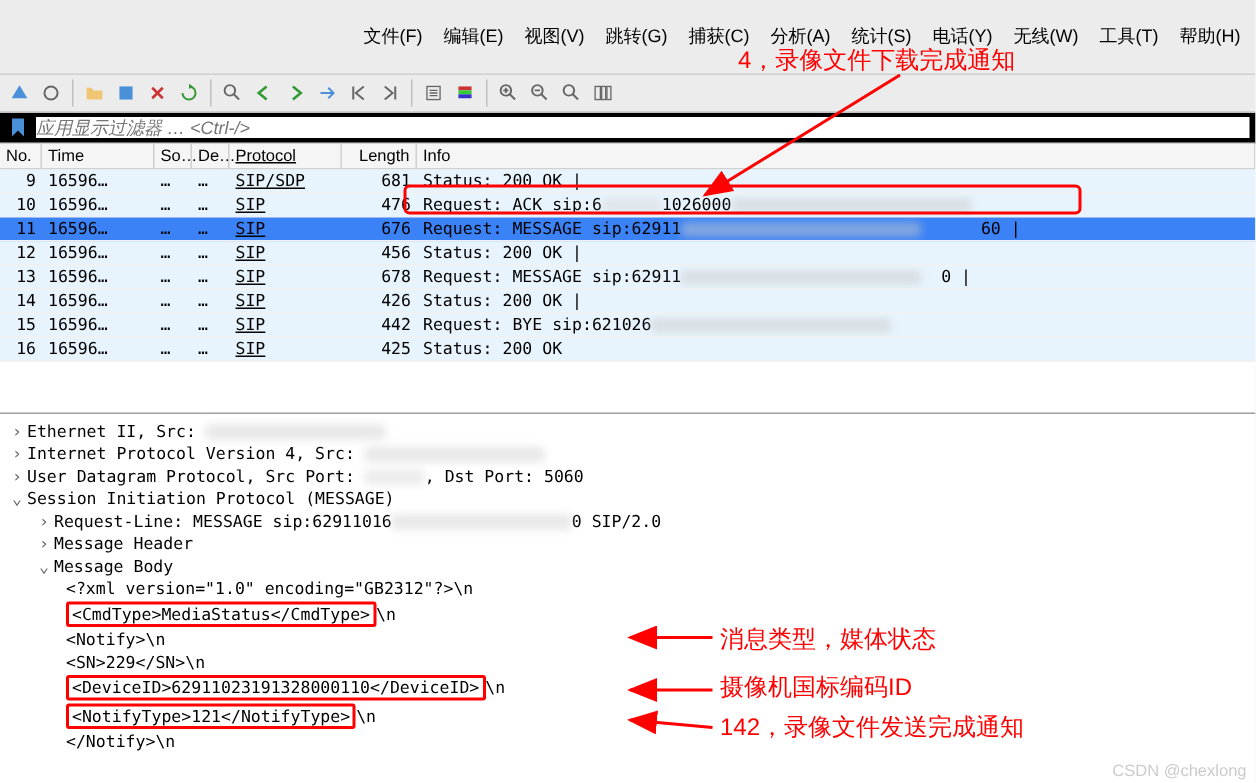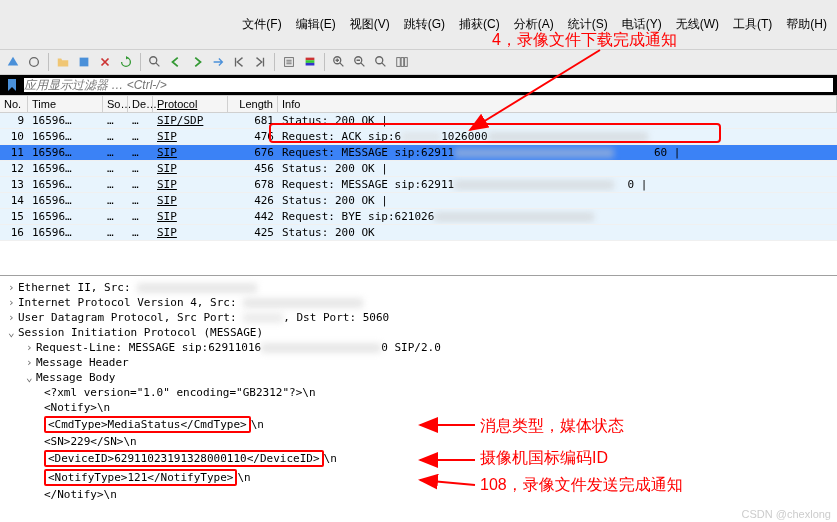--- a/index.html
+++ b/index.html
@@ -259,32 +259,32 @@
 
 <div class="detail-pane">
   <div class="detail-line"><span class="expander">›</span><span>Ethernet II, Src: </span><span class="censor w120"></span></div>
   <div class="detail-line"><span class="expander">›</span><span>Internet Protocol Version 4, Src: </span><span class="censor w120"></span></div>
   <div class="detail-line"><span class="expander">›</span><span>User Datagram Protocol, Src Port: </span><span class="censor w40"></span><span>, Dst Port: 5060</span></div>
   <div class="detail-line"><span class="expander">⌄</span><span>Session Initiation Protocol (MESSAGE)</span></div>
   <div class="detail-line indent-1"><span class="expander">›</span><span>Request-Line: MESSAGE sip:62911016</span><span class="censor w120"></span><span>0 SIP/2.0</span></div>
   <div class="detail-line indent-1"><span class="expander">›</span><span>Message Header</span></div>
   <div class="detail-line indent-1"><span class="expander">⌄</span><span>Message Body</span></div>
   <div class="detail-line indent-2">&lt;?xml version="1.0" encoding="GB2312"?&gt;\n</div>
+  <div class="detail-line indent-2"><span class="redbox">&lt;CmdType&gt;MediaStatus&lt;/CmdType&gt;</span><span>\n</span></div>
   <div class="detail-line indent-2">&lt;Notify&gt;\n</div>
-  <div class="detail-line indent-2"><span class="redbox">&lt;CmdType&gt;MediaStatus&lt;/CmdType&gt;</span><span>\n</span></div>
   <div class="detail-line indent-2">&lt;SN&gt;229&lt;/SN&gt;\n</div>
   <div class="detail-line indent-2"><span class="redbox">&lt;DeviceID&gt;62911023191328000110&lt;/DeviceID&gt;</span><span>\n</span></div>
   <div class="detail-line indent-2"><span class="redbox">&lt;NotifyType&gt;121&lt;/NotifyType&gt;</span><span>\n</span></div>
   <div class="detail-line indent-2">&lt;/Notify&gt;\n</div>
 </div>
 
 <div class="annotation" style="top:30px; left:492px;">4，录像文件下载完成通知</div>
 <div class="annotation" style="top:416px; left:480px;">消息类型，媒体状态</div>
 <div class="annotation" style="top:448px; left:480px;">摄像机国标编码ID</div>
-<div class="annotation" style="top:475px; left:480px;">108，录像文件发送完成通知</div>
+<div class="annotation" style="top:475px; left:480px;">142，录像文件发送完成通知</div>
 
 <svg class="arrow-svg" style="top:0;left:0;width:837px;height:522px;">
   <defs>
       <marker id="ah" markerWidth="10" markerHeight="8" refX="9" refY="4" orient="auto">
         <path d="M0 0 L10 4 L0 8 Z" fill="red"></path>
       </marker>
     </defs>
   <line x1="600" y1="50" x2="470" y2="130" stroke="red" stroke-width="2" marker-end="url(#ah)"></line>
   <line x1="475" y1="425" x2="420" y2="425" stroke="red" stroke-width="2" marker-end="url(#ah)"></line>
   <line x1="475" y1="460" x2="420" y2="460" stroke="red" stroke-width="2" marker-end="url(#ah)"></line>

